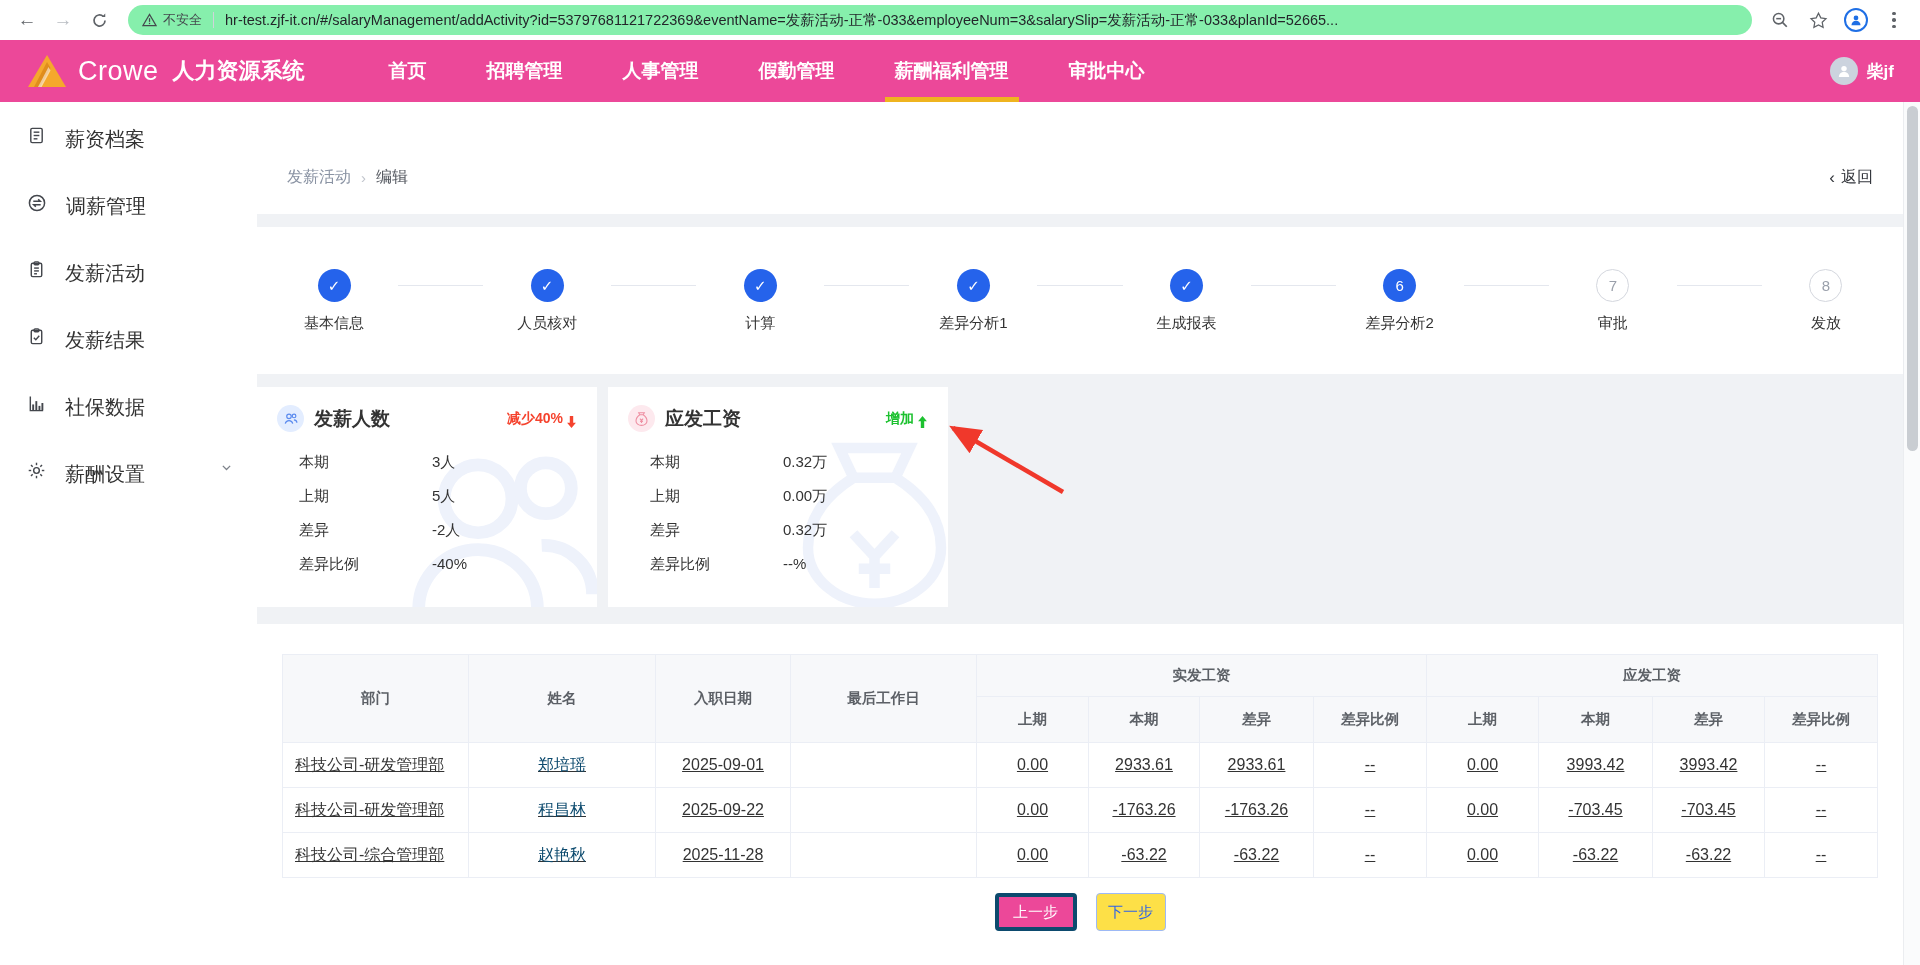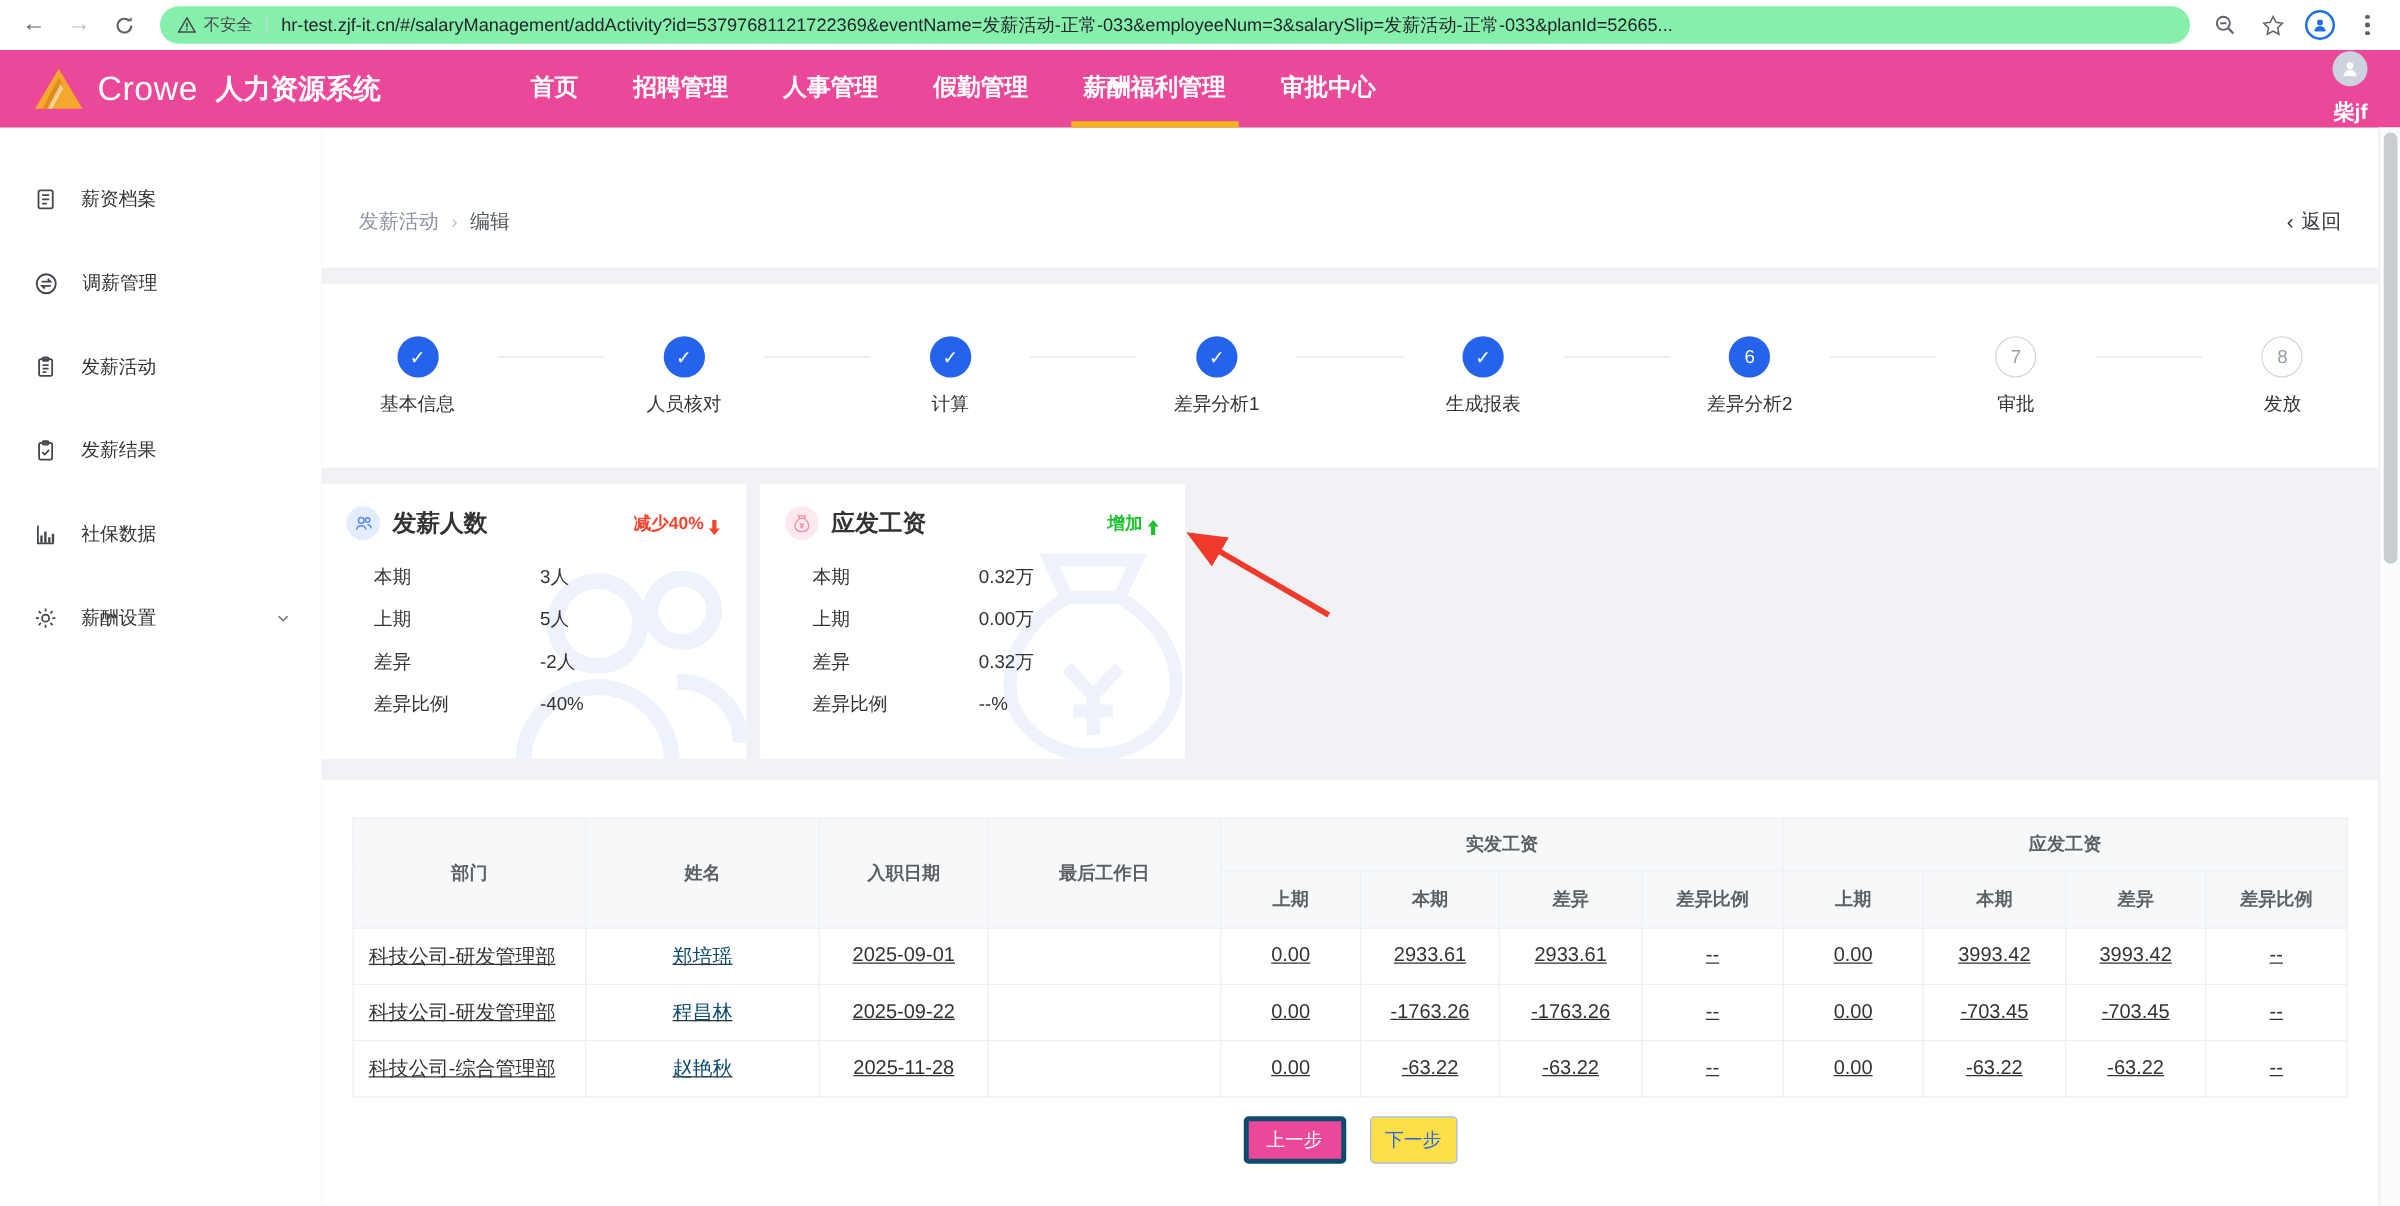--- a/index.html
+++ b/index.html
@@ -17,31 +17,31 @@
   .cicon { width:32px; height:32px; display:flex; align-items:center; justify-content:center; color:#5f6368; font-size:19px; }
   .avatar-chrome { width:24px; height:24px; border-radius:50%; border:2px solid #1f6fe5; display:flex; align-items:center; justify-content:center; }
   .vdots { display:flex; flex-direction:column; gap:3px; }
   .vdots i { width:3.5px; height:3.5px; background:#5f6368; border-radius:50%; }
 
   
   .navbar { height:62px; background:#ec4899; display:flex; align-items:center; padding:0 26px; position:relative; }
   .logo { display:flex; align-items:center; gap:10px; }
   .brand { color:#fff; font-size:27px; letter-spacing:.5px; }
   .product { color:#fff; font-size:22px; font-weight:700; margin-left:4px; }
-  .nav-menu { display:flex; gap:44px; margin-left:120px; height:62px; }
+  .nav-menu { display:flex; gap:60px; margin-left:84px; height:62px; }
   .nav-item { color:#fff; font-size:19px; font-weight:600; line-height:62px; position:relative; cursor:pointer; white-space:nowrap; }
   .nav-item.active::after { content:""; position:absolute; left:-10px; right:-10px; bottom:0; height:5px; background:#efb41f; }
-  .nav-user { margin-left:auto; display:flex; align-items:flex-end; gap:9px;flex-direction:column; }
+  .nav-user { margin-left:auto; display:flex; align-items:center; gap:9px; }
   .nav-avatar { width:28px; height:28px; border-radius:50%; background:#ccd3de; display:flex; align-items:center; justify-content:center; }
   .nav-username { color:#fff; font-size:17px; font-weight:700; }
 
   
   .app { display:flex; height:863px; }
   .sidebar { width:257px; background:#fff; flex:none; padding-top:24px; }
-  .side-item { height:67px; display:flex; align-items:center; gap:19px; padding:0 24px 0 27px; font-size:15px; color:#333; cursor:pointer; }
+  .side-item { height:67px; display:flex; gap:19px; padding:0 24px 0 27px; font-size:20px; color:#333; cursor:pointer; }
   .side-item .chev { margin-left:auto; }
 
   .main { flex:1; margin-right:17px; display:flex; flex-direction:column; background:#f0f2f5; overflow:hidden; }
 
   .breadcrumb-bar { background:#fff; height:112px; display:flex; align-items:flex-end; justify-content:space-between; padding:0 30px 26px 30px; margin-bottom:13px; }
   .bc { display:flex; align-items:center; gap:10px; font-size:16px; }
   .bc-parent { color:#8a93a3; }
   .bc-sep { color:#c0c4cc; font-size:15px; }
   .bc-current { color:#53575f; }
   .back-link { display:flex; align-items:center; gap:6px; font-size:16px; color:#33363c; cursor:pointer; }

